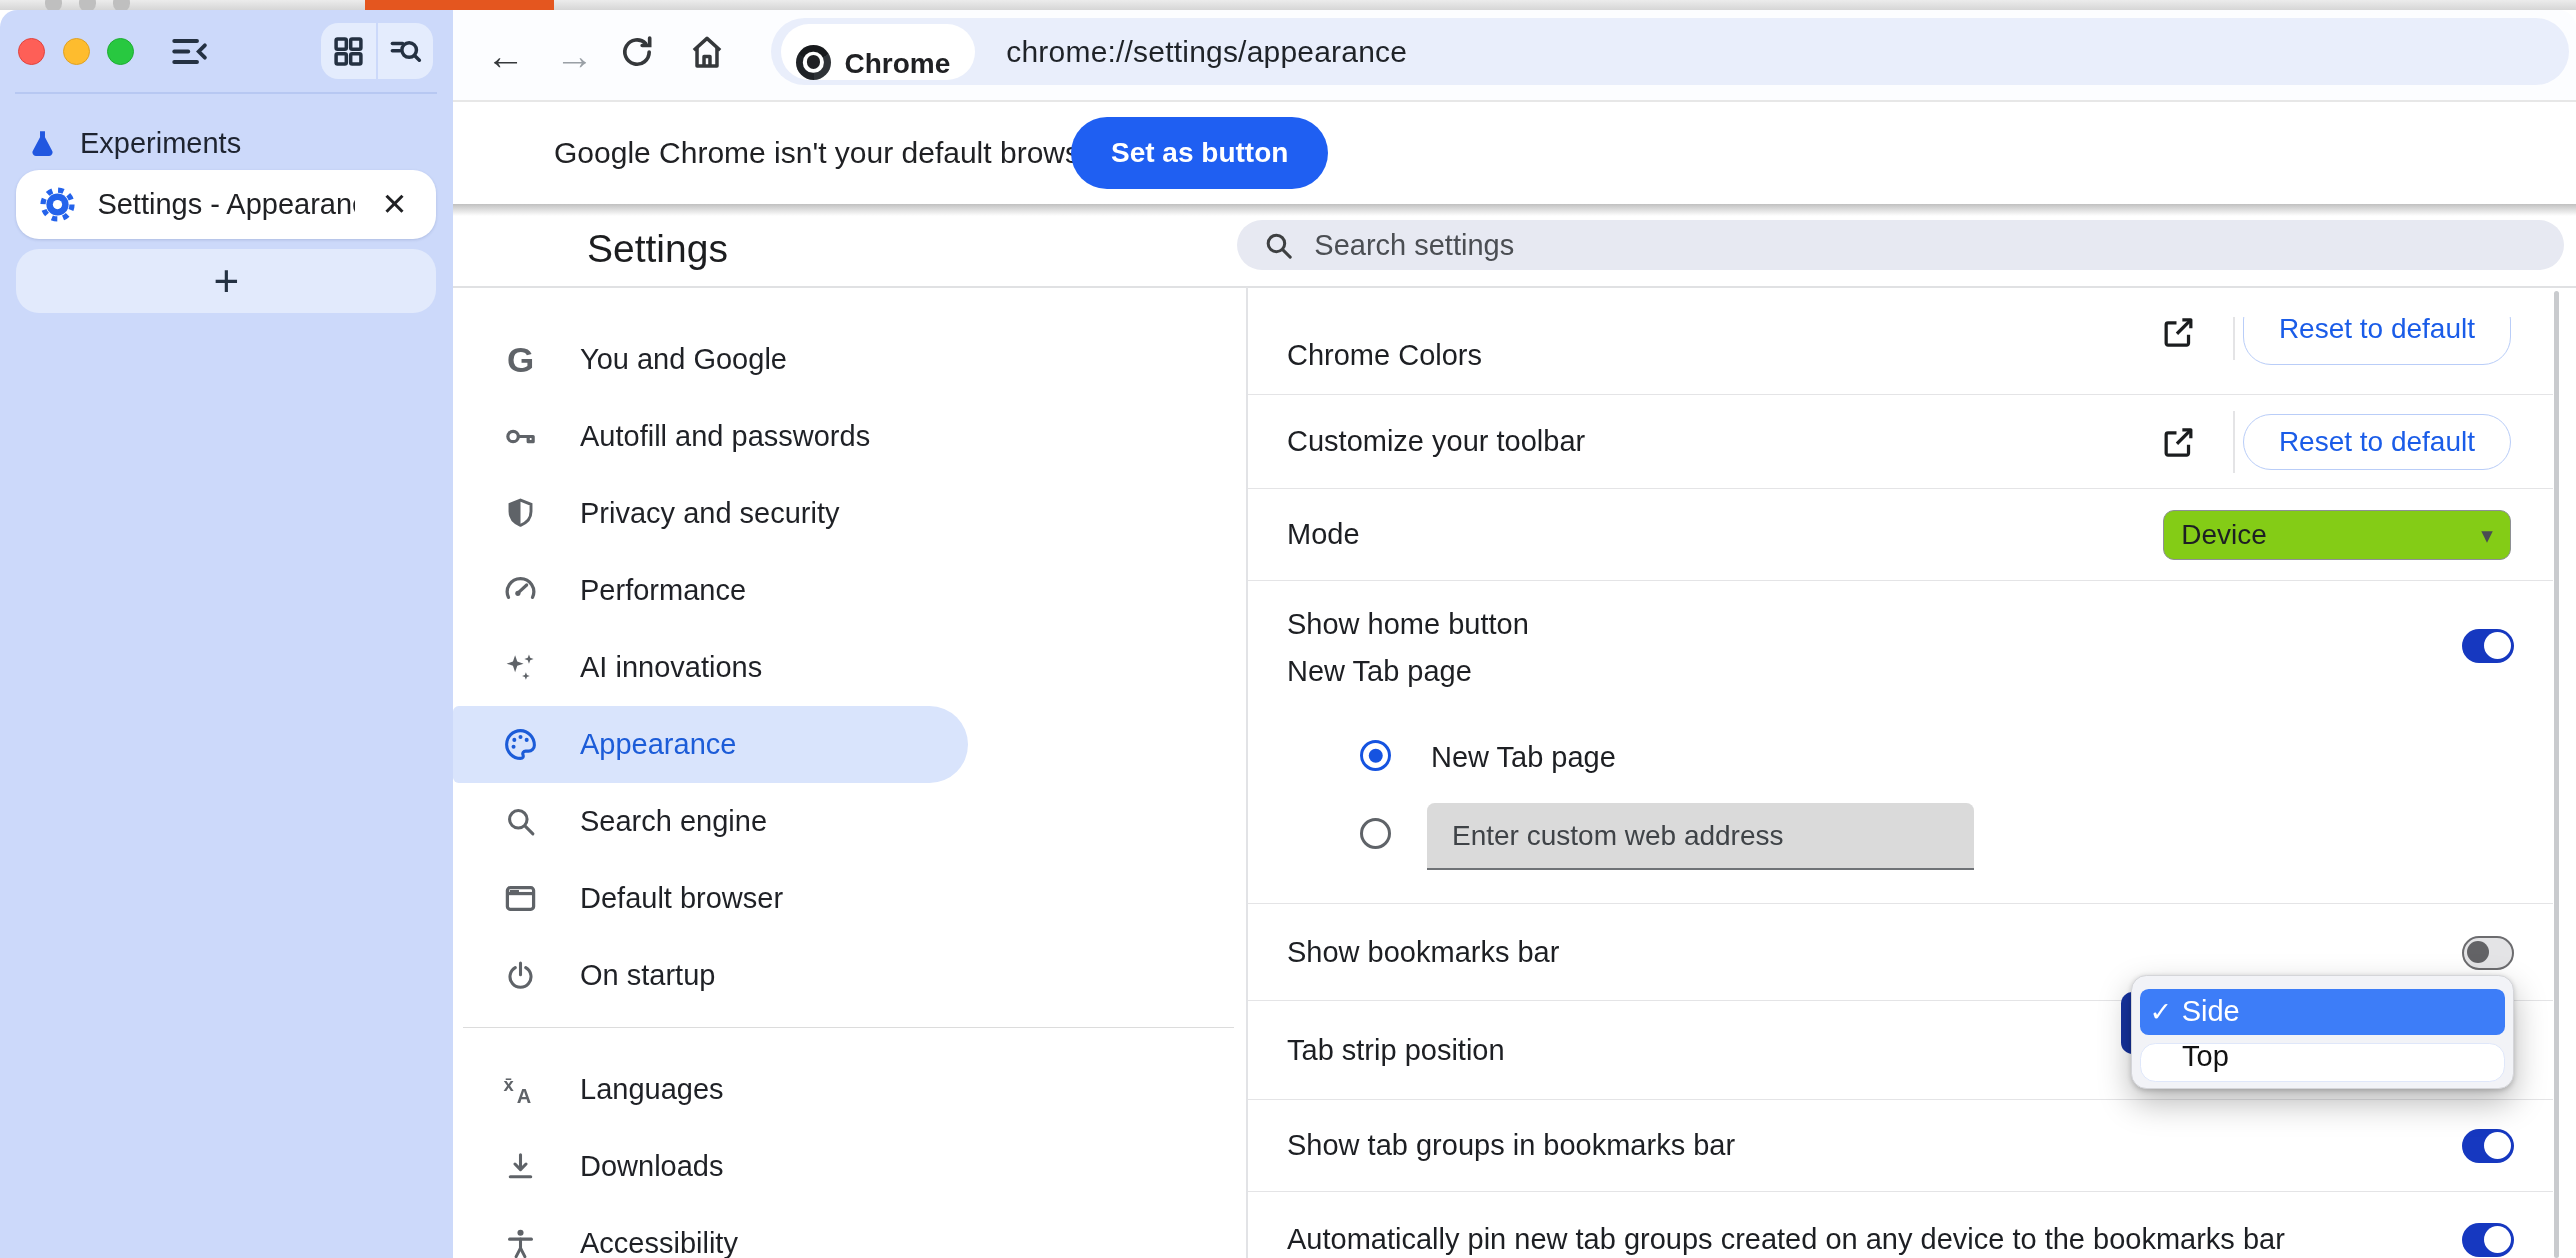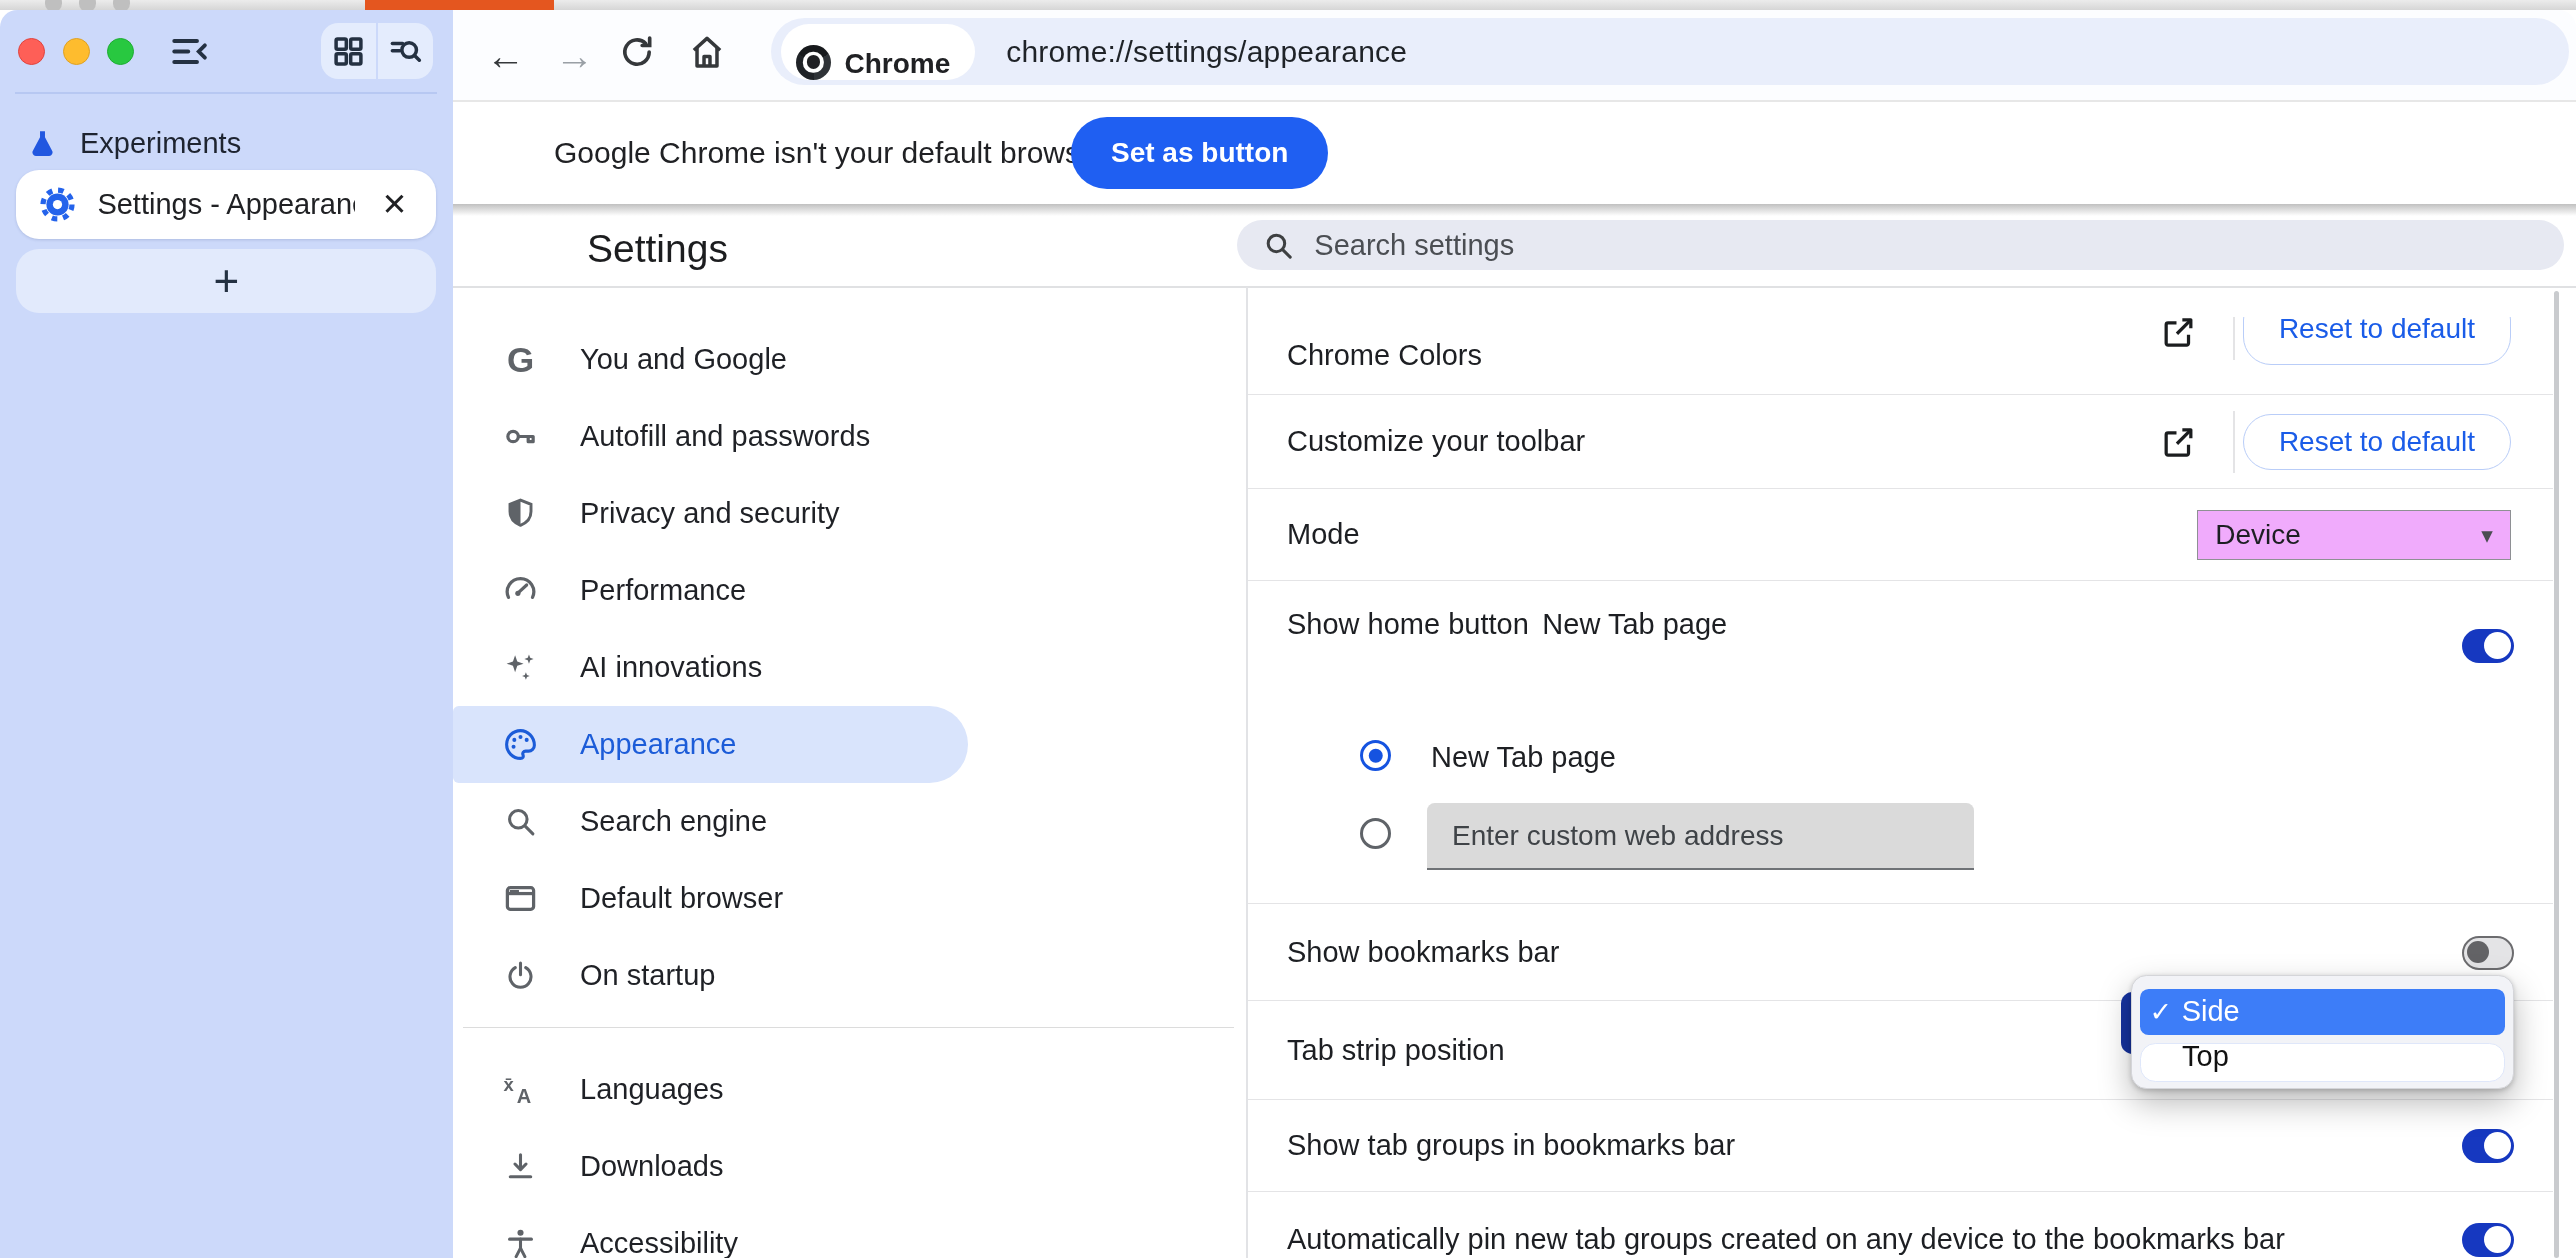--- a/index.html
+++ b/index.html
@@ -84,37 +84,37 @@
   .gicon{font-size:35px;font-weight:700;color:#5f6368;line-height:1;}
 
   
   #vdivider{left:1246px;top:287px;width:1.9px;height:971px;background:#e2e3e6;}
   #content{left:1248px;top:287px;width:1305px;height:971px;overflow:hidden;margin-top:30px;}
   .row{position:relative;border-bottom:1.9px solid #e4e4e6;display:flex;align-items:center;padding-left:39px;}
   .row .lbl{font-size:29px;color:#1d1f23;}
   .ctl-sep{position:absolute;width:1.9px;background:#e4e4e6;}
   .ext-ic{position:absolute;color:#1b1d1f;}
   .reset-btn{position:absolute;right:42px;height:56px;padding:0 35px;background:#fff;border:1.9px solid #b9cdf8;border-radius:28px;color:#1a5ce8;font-size:28px;font-weight:500;display:flex;align-items:center;}
-  .select-box{position:absolute;right:42px;width:314px;height:50px;background:#f0abfc;border:1.9px solid #8e9094;border-radius:0;display:flex;align-items:center;padding:0 17.3px;font-size:28px;color:#1d1f23;}
+  .select-box{position:absolute;right:42px;width:348px;height:50px;background:#84cc16;border:1.9px solid #8e9094;border-radius:11px;display:flex;align-items:center;padding:0 17.3px;font-size:28px;color:#1d1f23;}
   .select-box .caret{margin-left:auto;font-size:23px;color:#4a4d52;}
   .toggle{position:absolute;right:39px;width:52px;height:34px;border-radius:17.3px;}
   .toggle.on{background:#1638c0;}
   .toggle.on:after{content:"";position:absolute;right:2.9px;top:3.4px;width:27px;height:27px;border-radius:50%;background:#fff;}
   .toggle.off{background:#e4e4e6;border:2.9px solid #6c6c6f;}
   .toggle.off:after{content:"";position:absolute;left:2.9px;top:2.9px;width:22px;height:22px;border-radius:50%;background:#636366;}
   .radio{position:absolute;width:31px;height:31px;border-radius:50%;}
   .radio.sel{border:3.9px solid #1553e0;}
   .radio.sel:after{content:"";position:absolute;left:50%;top:50%;transform:translate(-50%,-50%);width:14.5px;height:14.5px;border-radius:50%;background:#1553e0;}
   .radio.unsel{border:3.9px solid #5f6368;}
   .rlabel{position:absolute;font-size:29px;color:#1d1f23;}
   #custom-url{position:absolute;left:179px;top:222px;width:547px;height:67px;background:#dadada;border:none;border-bottom:2.9px solid #6f7276;border-radius:7.7px 7.7px 0 0;padding:0 25px;font-size:28px;color:#3f4347;outline:none;}
   #custom-url::placeholder{color:#3f4347;opacity:1;}
 
   
-  #row-home .lines{display:flex;flex-direction:row;gap:13.5px;position:absolute;left:39px;top:27px;}
+  #row-home .lines{display:flex;flex-direction:column;gap:13.5px;position:absolute;left:39px;top:27px;}
   #row-home .lines div{font-size:29px;color:#1d1f23;}
 
   
   #dd-sliver{left:2121px;top:992px;width:23px;height:62px;border-radius:11.6px 0 0 11.6px;background:#16339f;}
   #dropdown{left:2131px;top:975px;width:383px;height:114px;background:#f2f3f7;border:1px solid #d4d5d9;border-radius:15.4px;box-shadow:0 13.5px 33px rgba(0,0,0,.28),0 1.9px 5.8px rgba(0,0,0,.18);}
   #dd-side{position:absolute;left:7.7px;right:7.7px;top:12.5px;height:46px;background:#3d7df8;border-radius:8.7px;display:flex;align-items:center;color:#fff;font-size:29px;}
   #dd-side .check{width:42px;text-align:center;font-size:27px;}
   #dd-top-pill{position:absolute;left:7.7px;right:7.7px;top:67px;height:39px;background:#fff;border:1.9px solid #dfe7fa;border-radius:15.4px;}
   #dd-top{position:absolute;left:50px;top:64px;font-size:29px;color:#111;}
 

